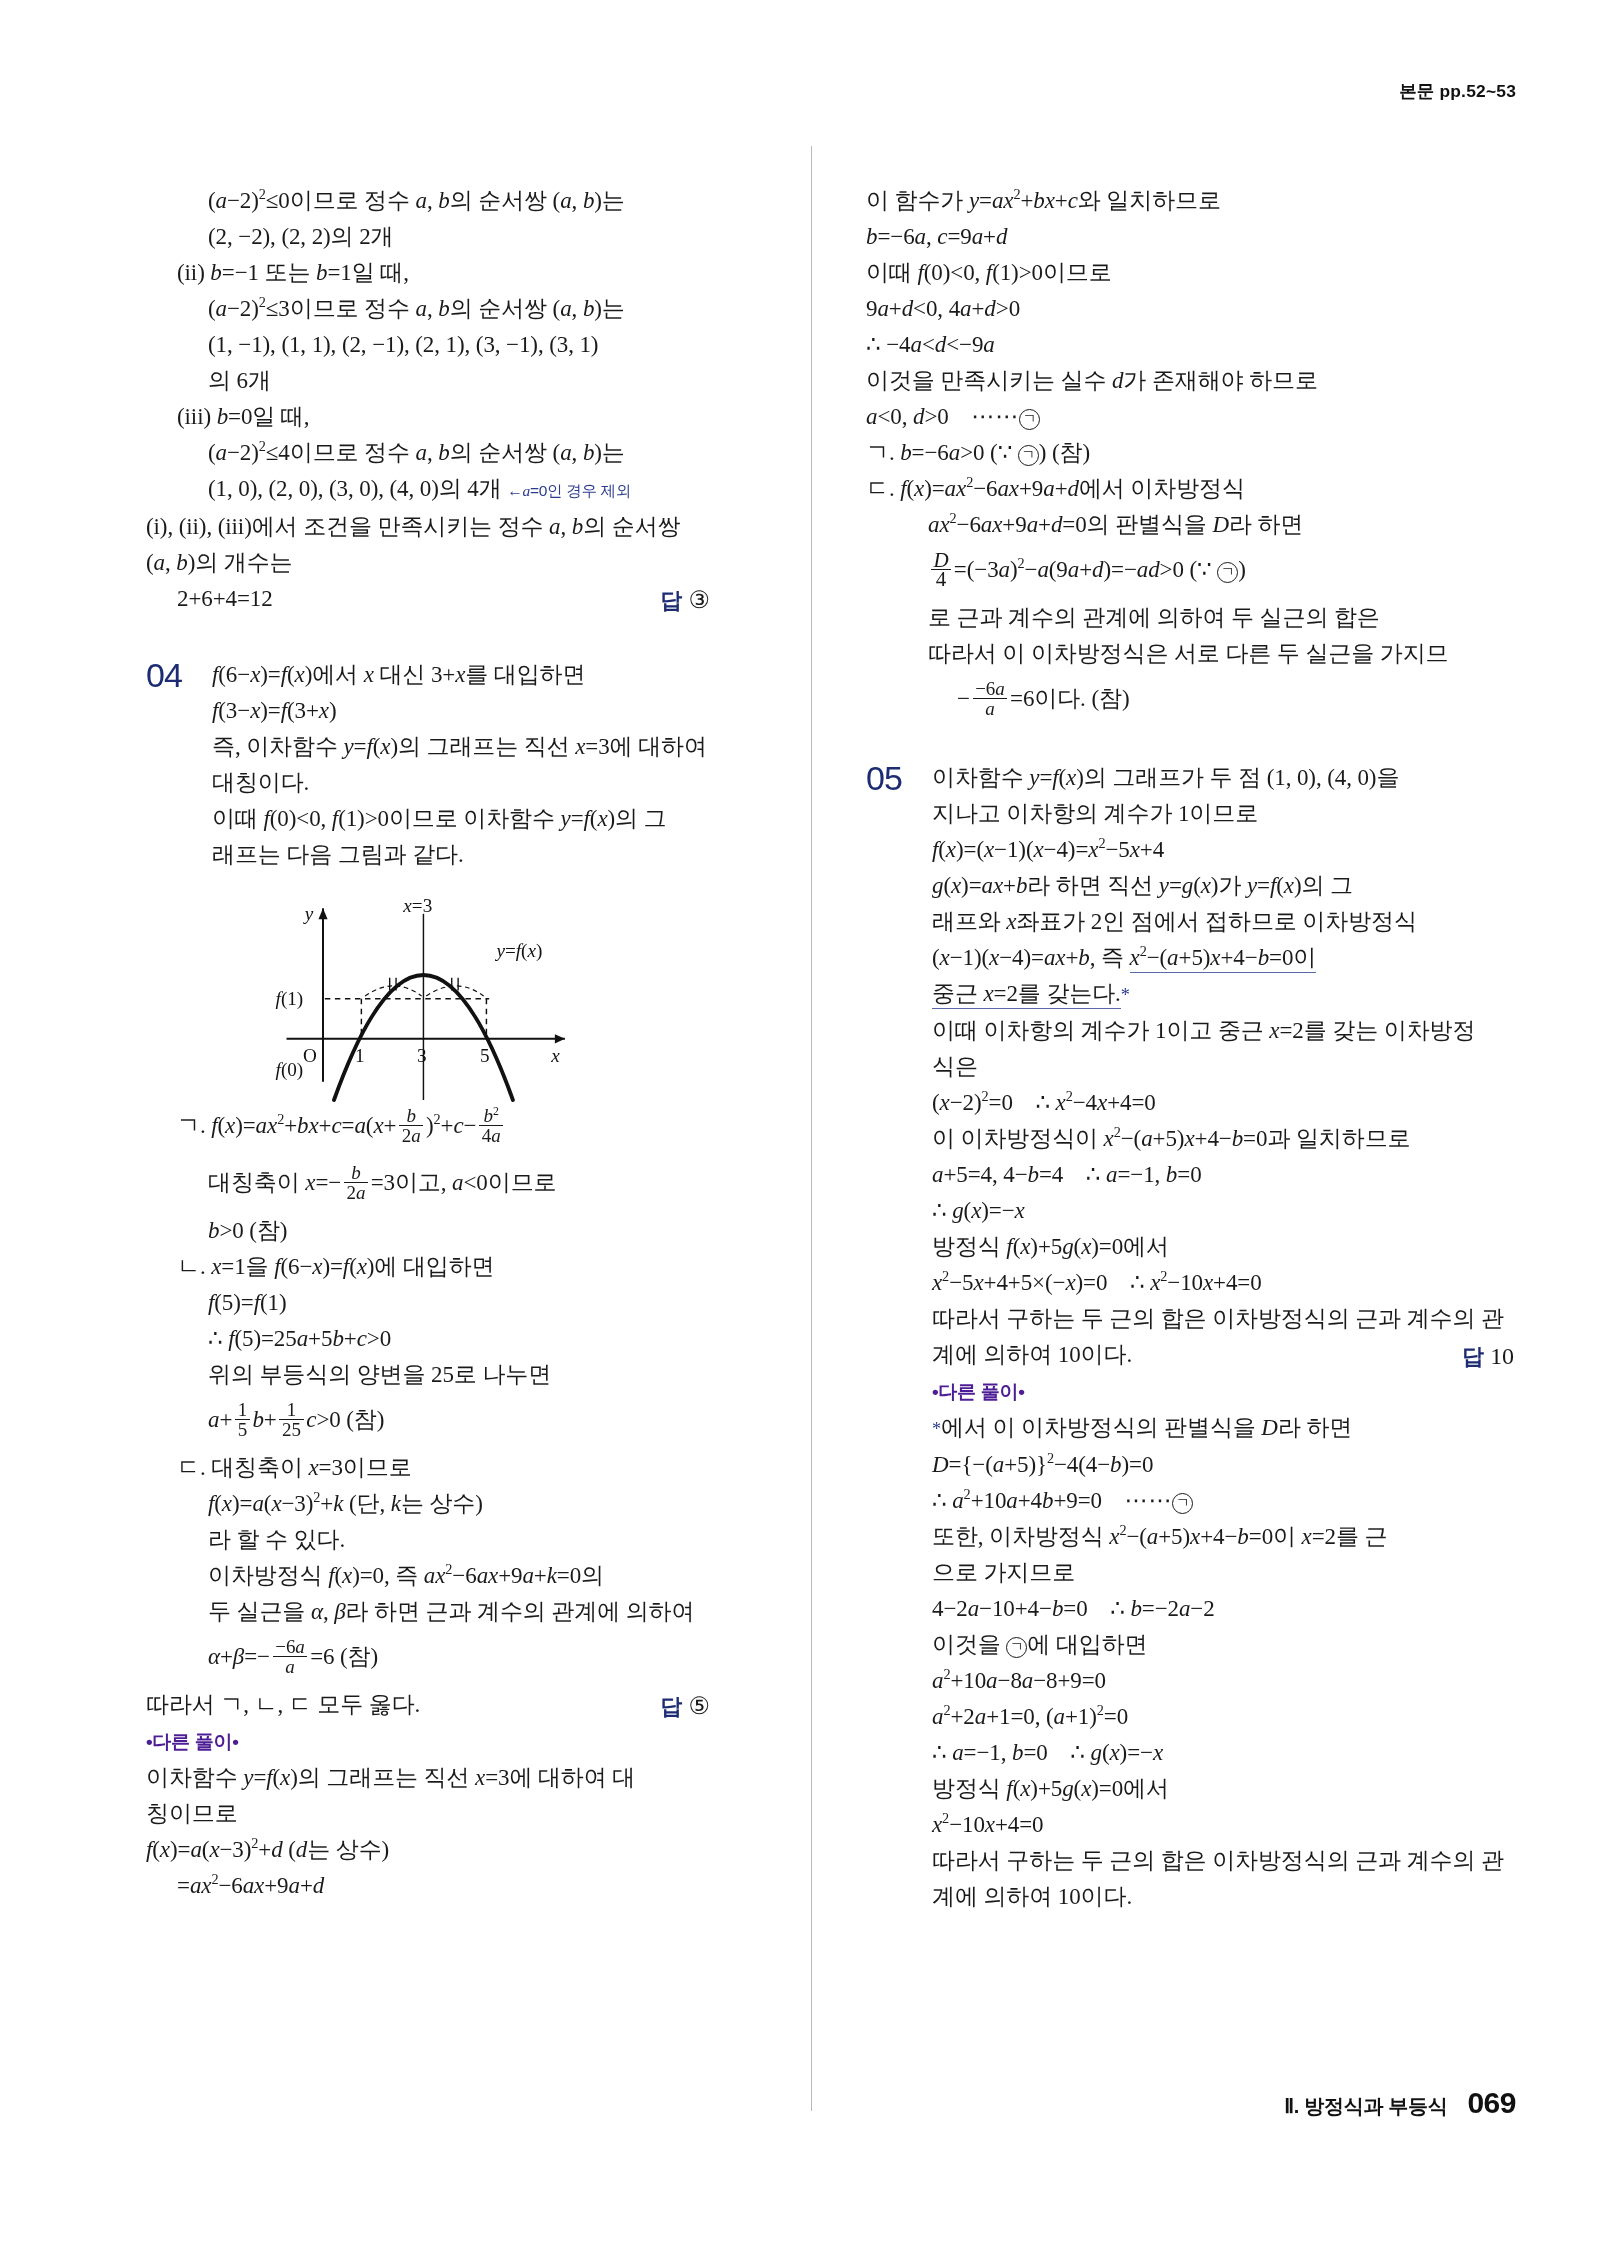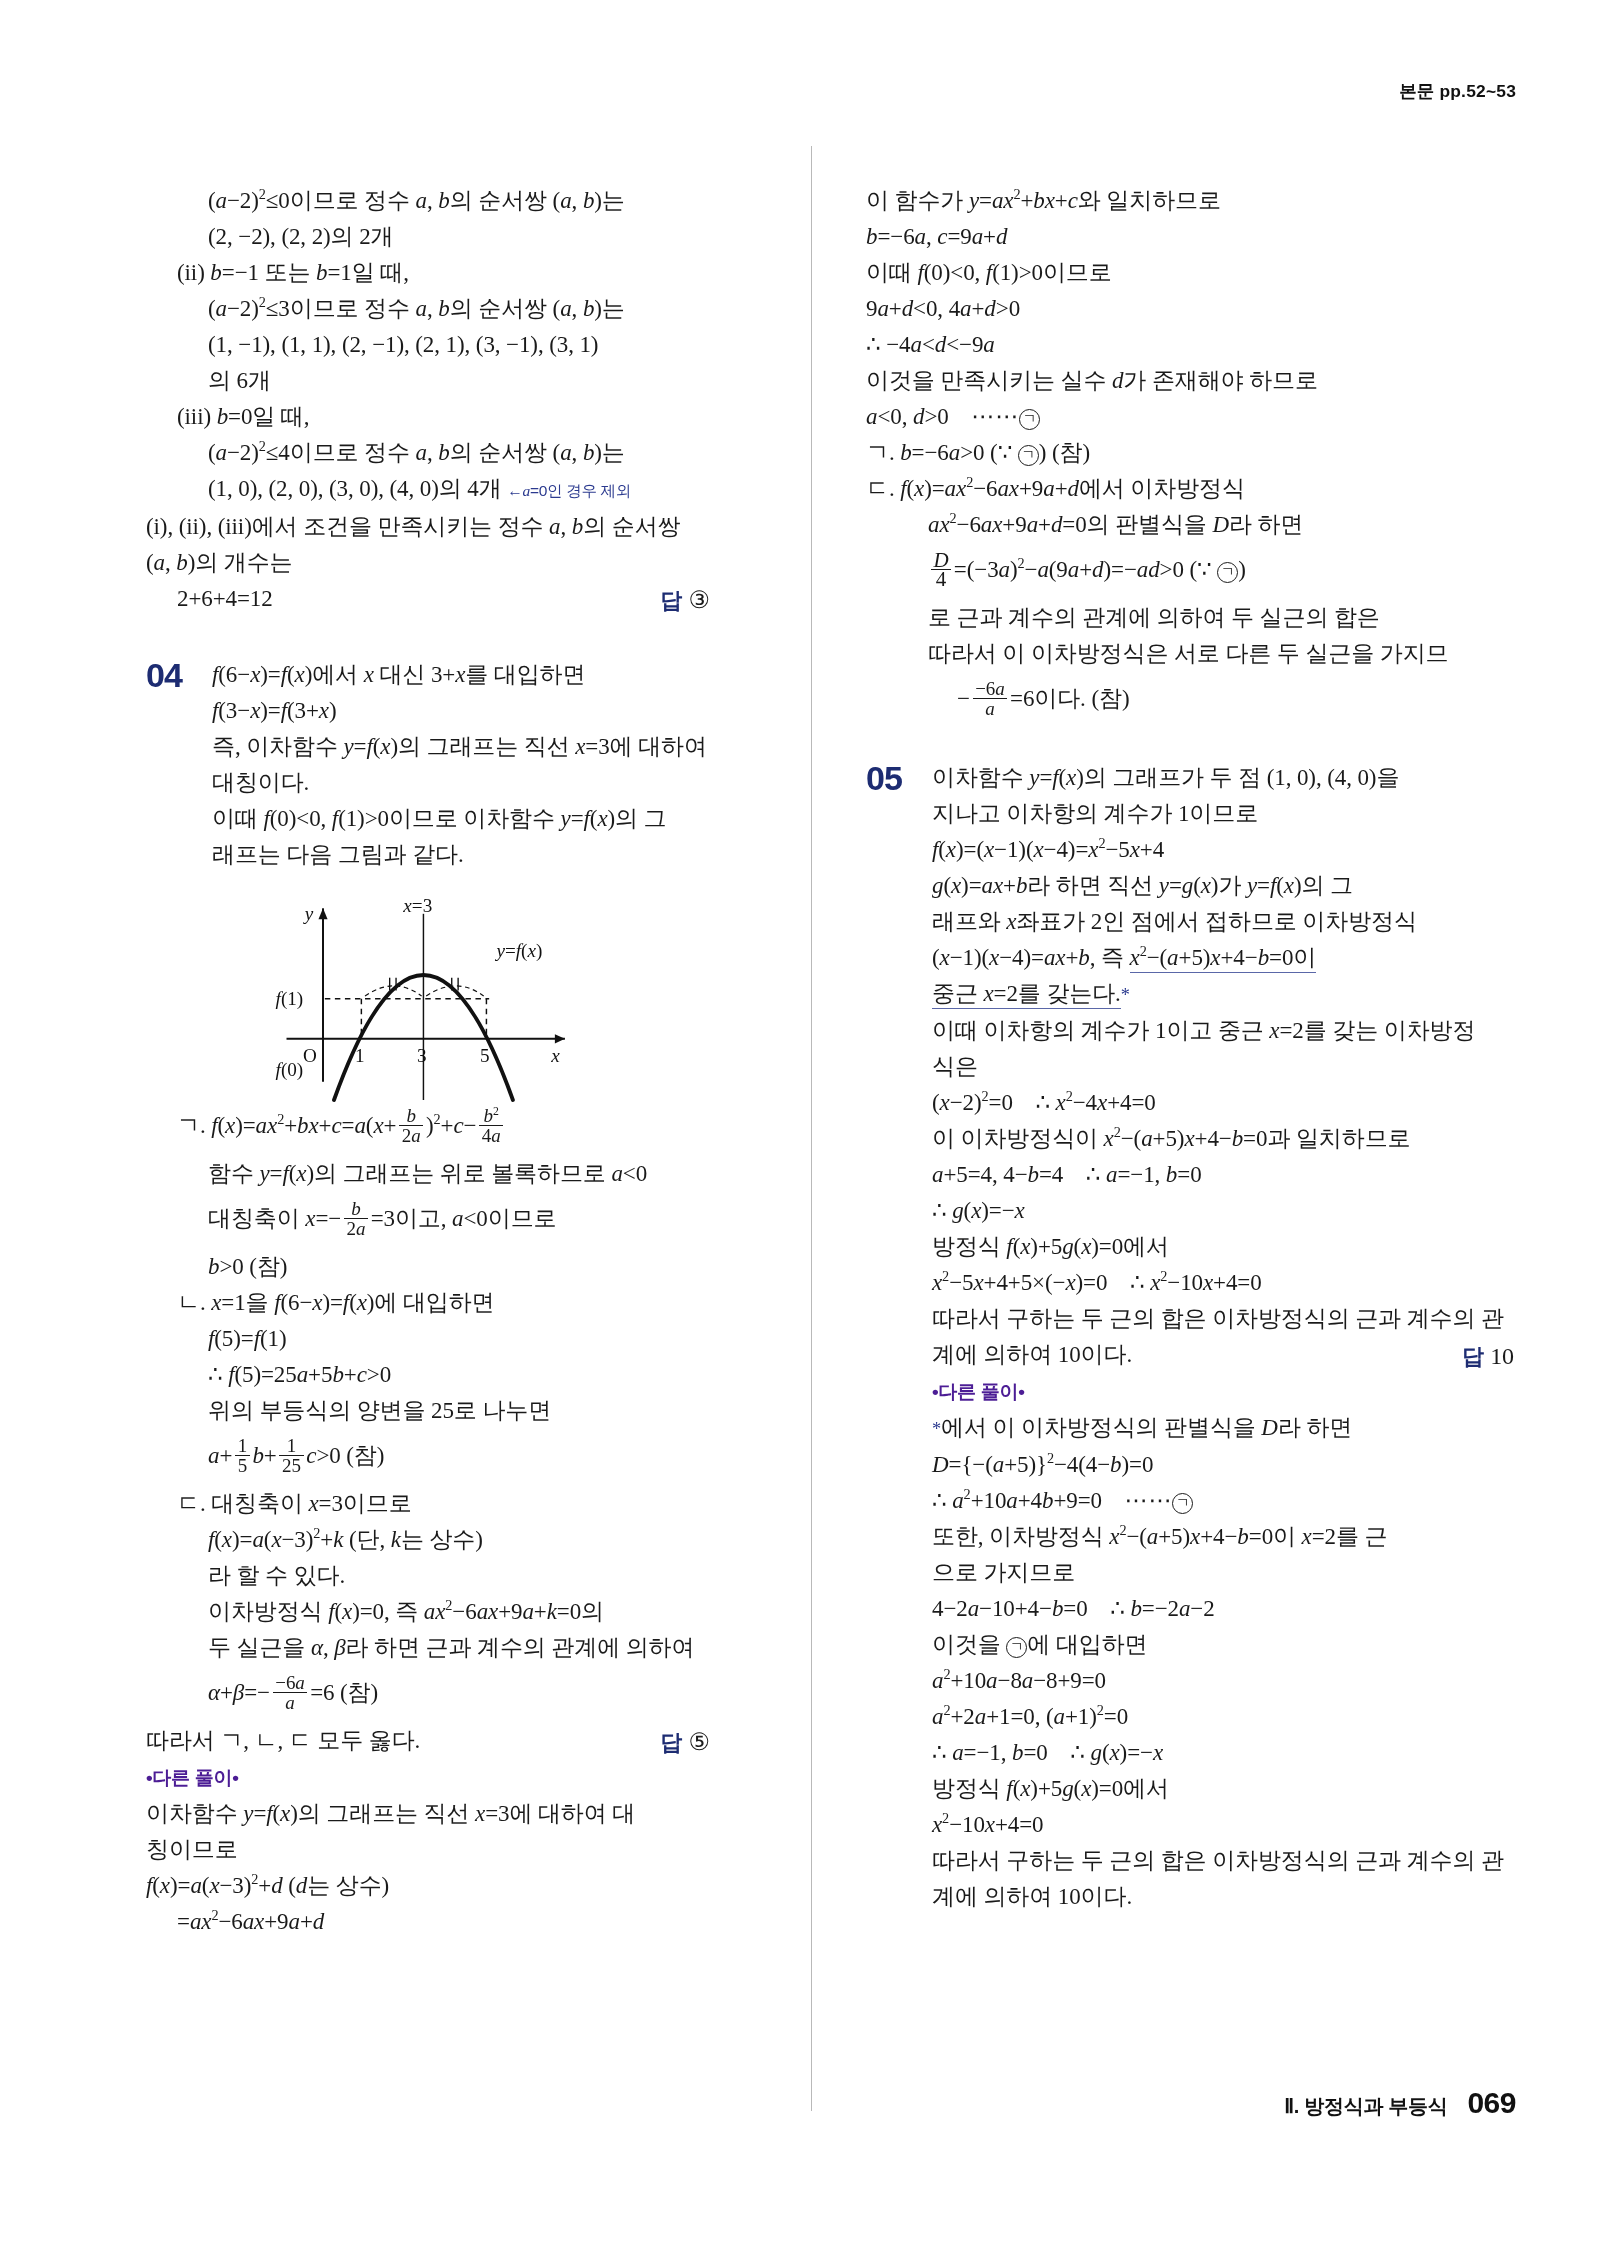--- a/index.html
+++ b/index.html
@@ -76,21 +76,21 @@
   .frac .den { font-size: 19px; line-height: 19px; padding: 0 2.7px; border-top: 1.5px solid #1a1a1a; }
   .frac.big .num, .frac.big .den { font-size: 21px; }
 
   
   .prob {
     display: flex;
     align-items: flex-start;
   }
   .prob-num {
     font-family: "Liberation Sans", sans-serif;
-    font-weight: 700;
+    font-weight: 400;
     font-size: 34px;
     color: #1d2c72;
     width: 66px;
     flex: 0 0 66px;
     line-height: 37px;
     letter-spacing: -0.9px;
   }
   .prob-body { flex: 1 1 auto; }
   .ans {
     position: absolute; right: 0; top: 0;
@@ -294,23 +294,20 @@
       <div class="line ind1">
         ㄱ. <span class="mathv">f</span>(<span class="mathv">x</span>)=<span class="mathv">ax</span><sup>2</sup>+<span class="mathv">bx</span>+<span class="mathv">c</span>=<span class="mathv">a</span>(<span class="mathv">x</span>+<span class="frac">
             <span class="num"><span class="mathv">b</span></span>
             <span class="den">2<span class="mathv">a</span></span>
           </span>)<sup>2</sup>+<span class="mathv">c</span>−<span class="frac">
             <span class="num"><span class="mathv">b</span><sup>2</sup></span>
             <span class="den">4<span class="mathv">a</span></span>
           </span>
       </div>
       <div class="gap-s"></div>
-      <div class="line ind2">
-        함수 <span class="mathv">y</span>=<span class="mathv">f</span>(<span class="mathv">x</span>)의 그래프는 위로 볼록하므로 <span class="mathv">a</span>&lt;0
-      </div>
       <div class="gap-s"></div>
       <div class="line ind2">
         대칭축이 <span class="mathv">x</span>=−<span class="frac">
             <span class="num"><span class="mathv">b</span></span>
             <span class="den">2<span class="mathv">a</span></span>
           </span>=3이고, <span class="mathv">a</span>&lt;0이므로
       </div>
       <div class="gap-s"></div>
       <div class="line ind2">
         <span class="mathv">b</span>&gt;0 (참)

